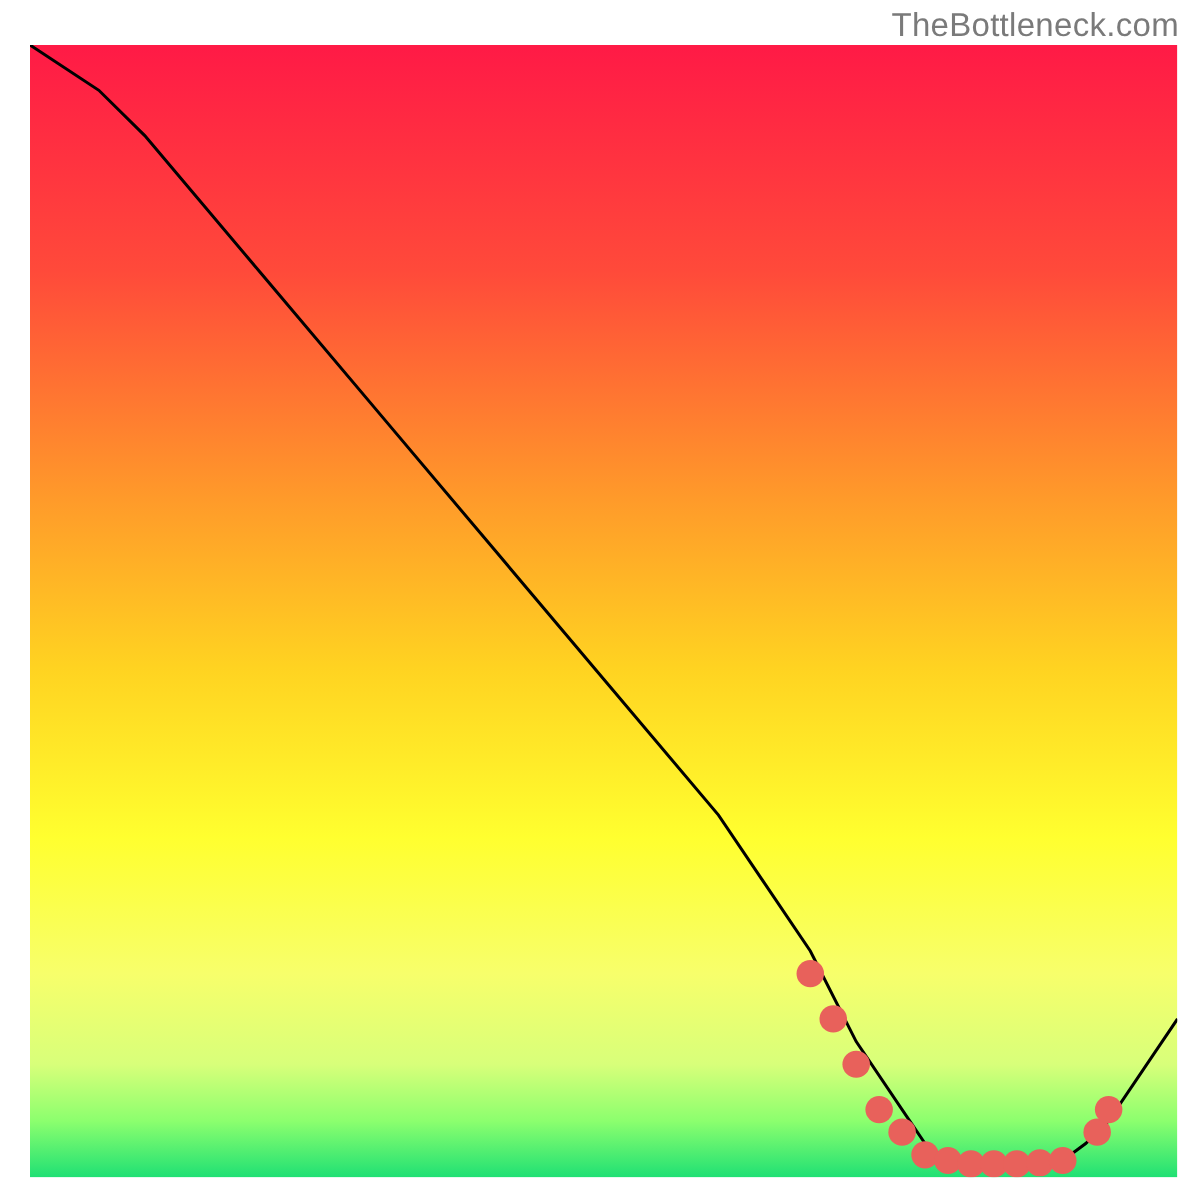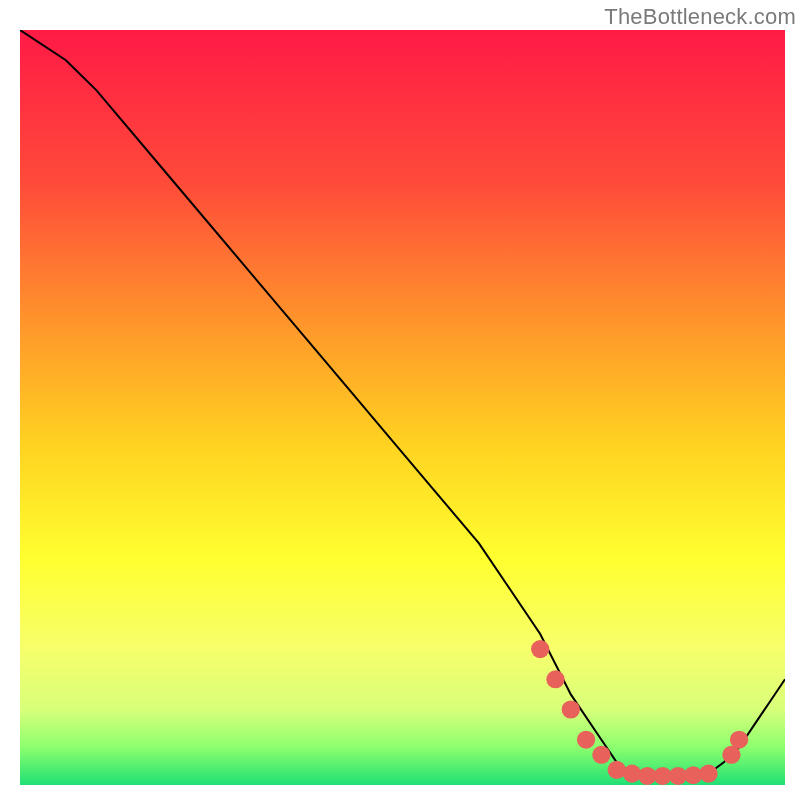--- a/index.html
+++ b/index.html
@@ -12,21 +12,21 @@
     font-family: Arial, Helvetica, sans-serif;
   }
   .stage {
     position: relative;
     width: 800px;
     height: 800px;
   }
   .watermark {
     position: absolute;
     top: 4px;
-    right: 4px;
+    right: 14px;
     font-size: 22px;
     color: #7a7a7a;
     letter-spacing: 0.2px;
     z-index: 3;
     font-weight: 500;
   }
   
   .frame {
     position: absolute;
     left: 10px;

